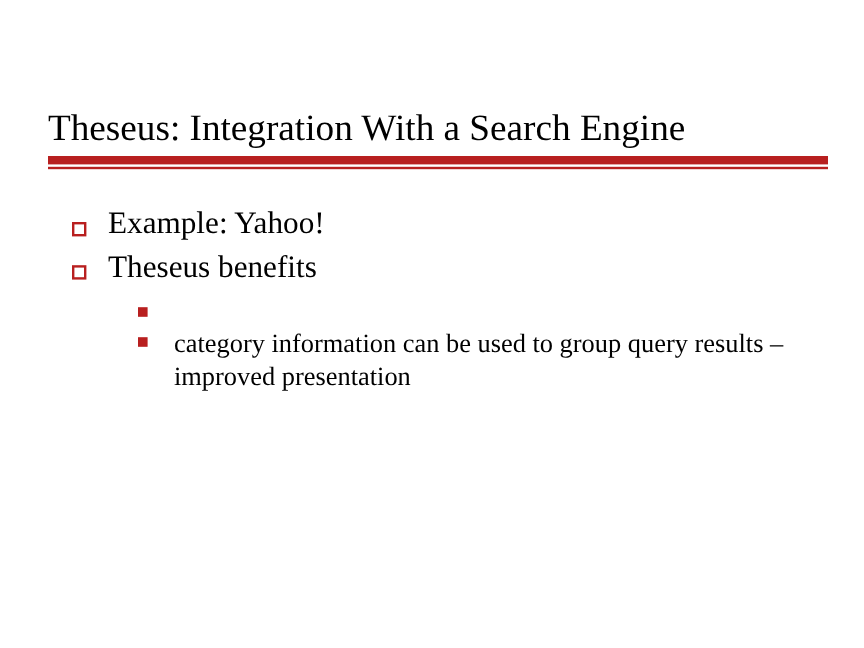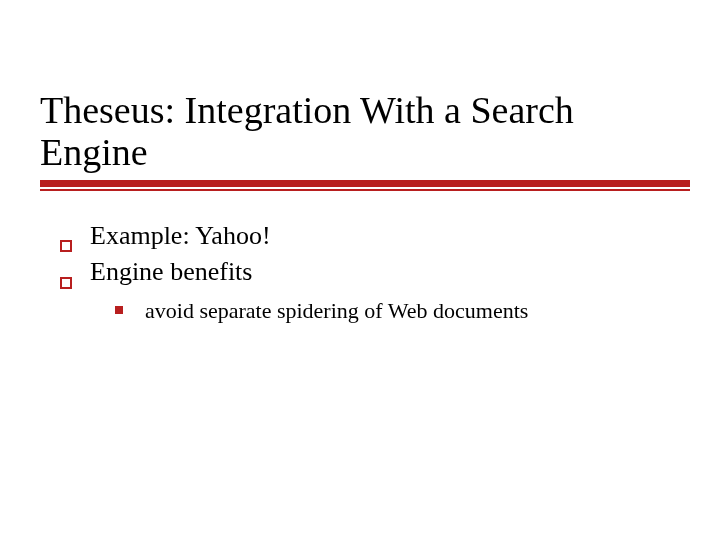--- a/index.html
+++ b/index.html
@@ -16,21 +16,21 @@
     width: 720px;
     height: 540px;
     position: relative;
     box-sizing: border-box;
     padding: 0;
   }
   .title-wrap {
     padding: 90px 30px 5px 40px;
   }
   .title {
-    font-size: 38px;
+    font-size: 31px;
     font-weight: 400;
     margin: 0 0 6px 0;
     line-height: 1.1;
   }
   .rule-thick {
     height: 7px;
     background: #b81f1f;
     margin: 3px 0 0 0;
   }
   .rule-thin {
@@ -41,21 +41,21 @@
   .content {
     padding: 20px 60px 0 60px;
   }
   .lvl1 {
     list-style: none;
     padding: 0;
     margin: 0;
   }
   .lvl1-item {
     display: flex;
-    align-items: flex-end;
+    align-items: center;
     margin: 4px 0;
   }
   .bullet-square-open {
     width: 12px;
     height: 12px;
     border: 2px solid #b81f1f;
     box-sizing: border-box;
     margin: 9px 18px 0 0;
     flex-shrink: 0;
   }
@@ -98,29 +98,36 @@
   <div class="content">
     <ul class="lvl1">
 
       <li class="lvl1-item">
         <span class="bullet-square-open"></span>
         <span class="lvl1-text">Example: Yahoo!</span>
       </li>
 
       <li class="lvl1-item">
         <span class="bullet-square-open"></span>
-        <span class="lvl1-text">Engine benefits</span>
+        <span class="lvl1-text">Theseus benefits</span>
       </li>
 
       <li>
         <ul class="lvl2">
           <li class="lvl2-item">
             <span class="bullet-square-solid"></span>
-            <span class="lvl2-text">avoid separate spidering of Web documents</span>
           </li>
         </ul>
       </li>
 
 
+      <li>
+        <ul class="lvl2">
+          <li class="lvl2-item">
+            <span class="bullet-square-solid"></span>
+            <span class="lvl2-text">category information can be used to group query results – improved presentation</span>
+          </li>
+        </ul>
+      </li>
 
     </ul>
   </div>
 </div>
 
 </body></html>

